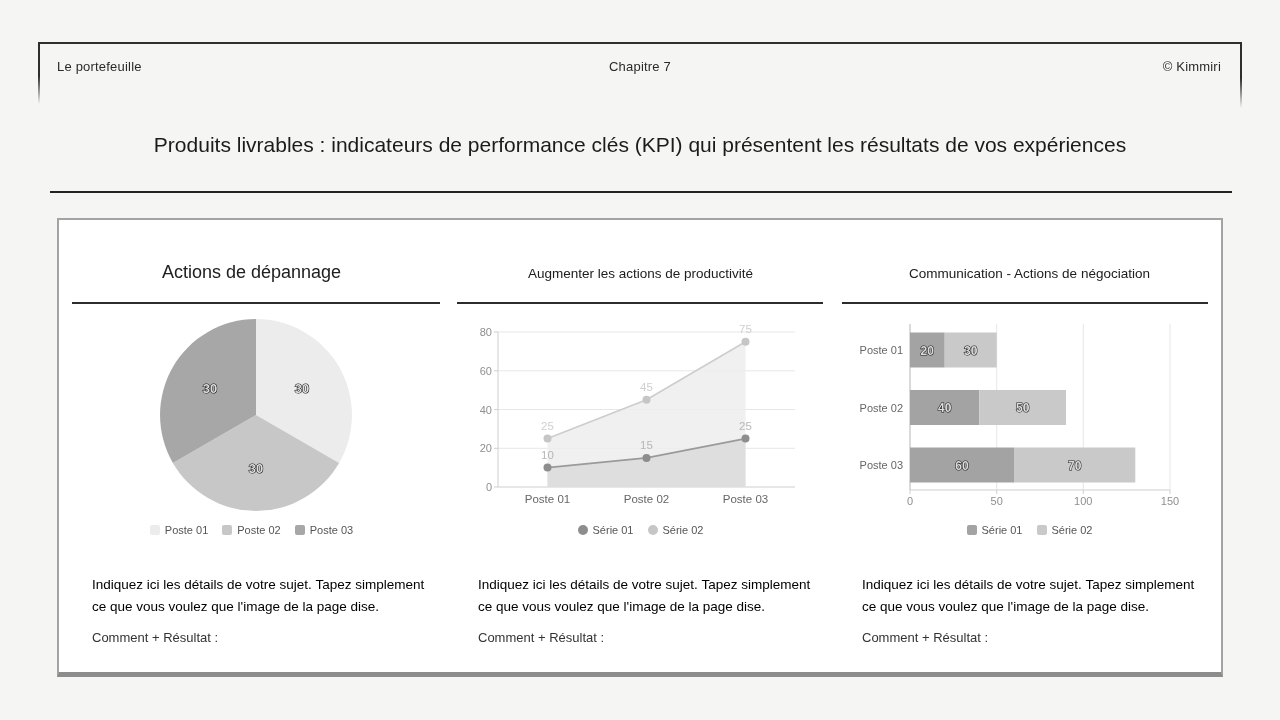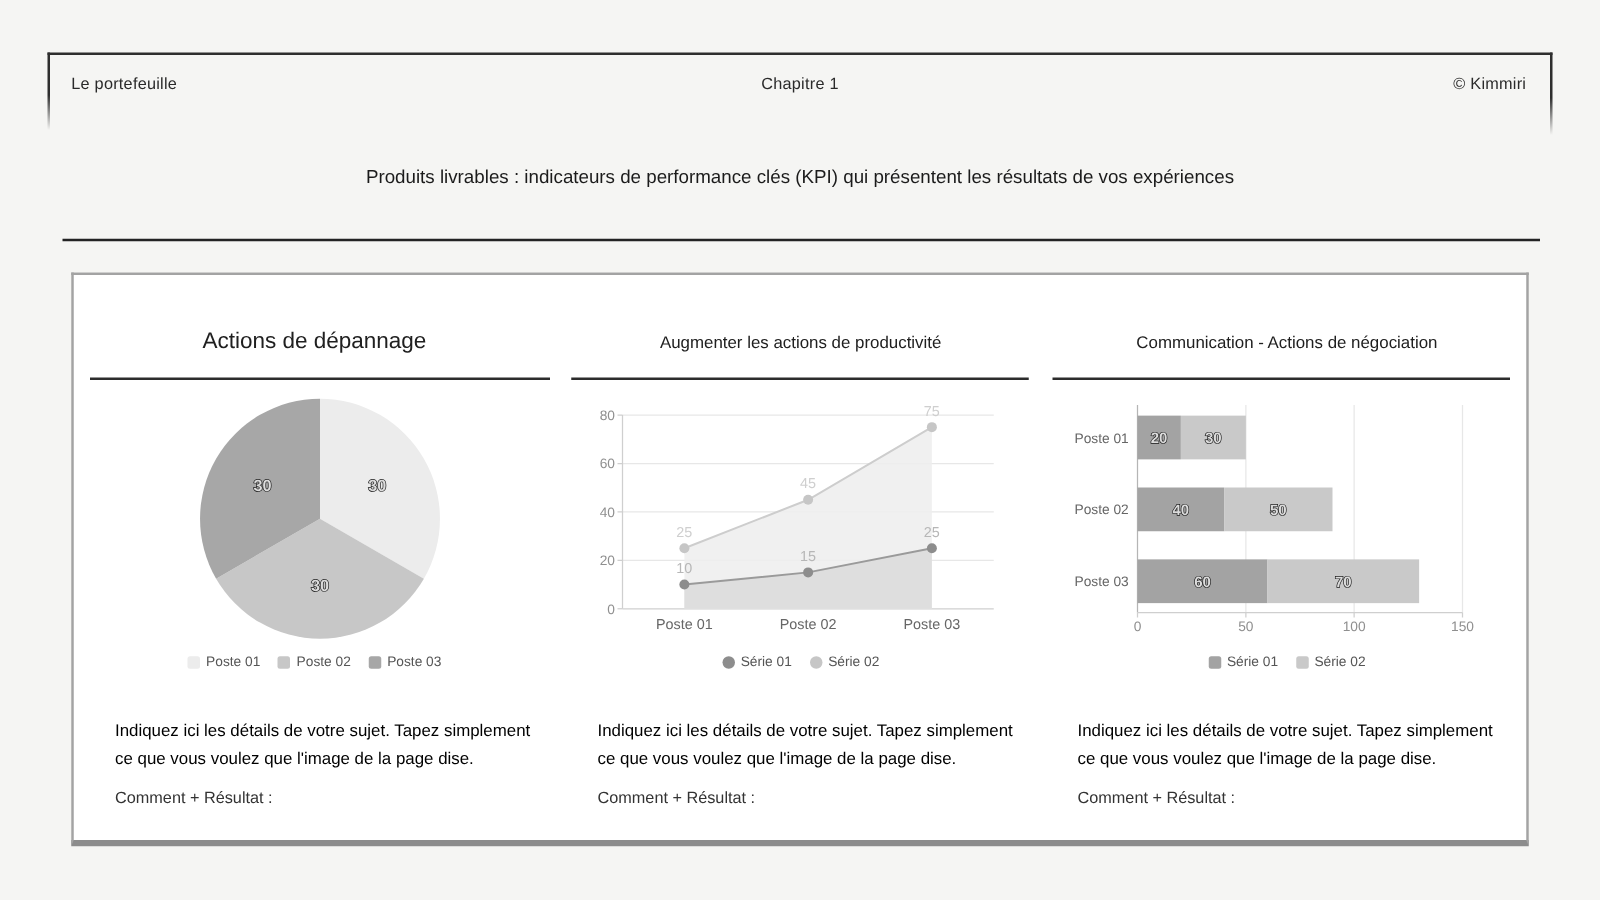--- a/index.html
+++ b/index.html
@@ -18,21 +18,21 @@
     background:linear-gradient(to bottom,#2e2e2e 55%,rgba(46,46,46,0));}
   .frame-right{position:absolute;left:1240px;top:42px;width:2px;height:66px;
     background:linear-gradient(to bottom,#2e2e2e 55%,rgba(46,46,46,0));}
   .hdr{position:absolute;top:59px;font-size:13px;color:#2a2a2a;letter-spacing:.2px;}
   .hdr-left{left:57px;}
   .hdr-center{left:0;width:1280px;text-align:center;}
   .hdr-right{right:59px;}
 
   
   .page-title{position:absolute;left:0;top:133px;width:1280px;text-align:center;
-    font-size:15px;font-weight:500;color:#1b1b1b;}
+    font-size:21px;font-weight:500;color:#1b1b1b;}
   .title-rule{position:absolute;left:50px;top:191px;width:1182px;height:2px;background:#232323;}
 
   
   .card{position:absolute;left:57px;top:218px;width:1162px;height:452px;
     background:#ffffff;border:2px solid #a3a3a3;border-bottom:5px solid #8c8c8c;}
 
   
   .col-title{position:absolute;text-align:center;color:#202020;}
   #t1{left:57px;top:262px;width:389px;font-size:18px;font-weight:500;}
   #t2{left:446px;top:266px;width:389px;font-size:13.5px;font-weight:500;}
@@ -68,21 +68,21 @@
 </head>
 <body>
 
 <div class="stage">
 
   <div class="frame-top"></div>
   <div class="frame-left"></div>
   <div class="frame-right"></div>
 
   <div class="hdr hdr-left">Le portefeuille</div>
-  <div class="hdr hdr-center">Chapitre 1</div>
+  <div class="hdr hdr-center">Chapitre 7</div>
   <div class="hdr hdr-right">© Kimmiri</div>
 
   <div class="page-title">Produits livrables : indicateurs de performance clés (KPI) qui présentent les résultats de vos expériences</div>
   <div class="title-rule"></div>
 
   <div class="card"></div>
 
   <div class="col-title" id="t1">Actions de dépannage</div>
   <div class="col-title" id="t2">Augmenter les actions de productivité</div>
   <div class="col-title" id="t3">Communication - Actions de négociation</div>

